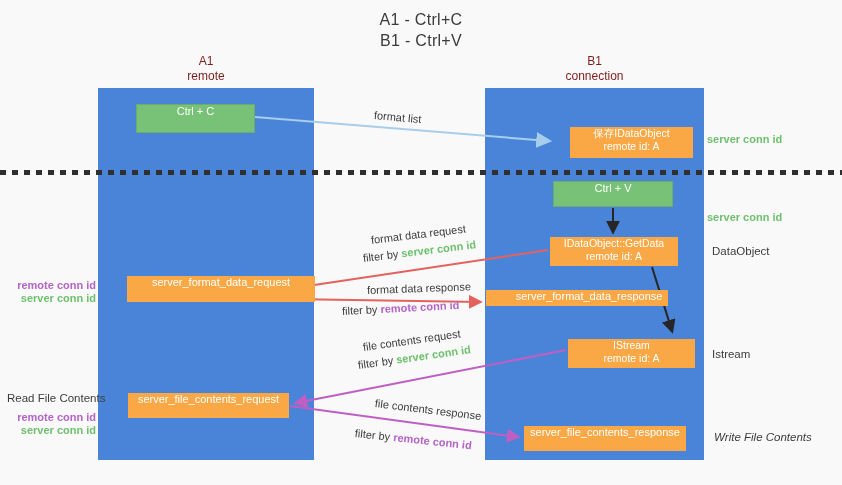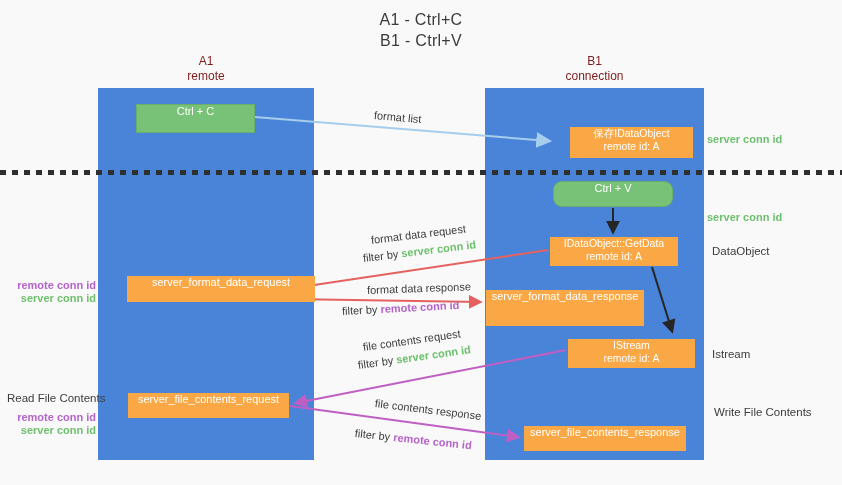--- a/index.html
+++ b/index.html
@@ -88,34 +88,34 @@
 
   <div class="node green" style="left:136px;top:104px;width:117px;height:27px;">
     <div>Ctrl + C</div>
   </div>
 
   <div class="node orange" style="left:570px;top:127px;width:123px;height:31px;">
     <div class="l2">保存IDataObject</div>
     <div class="l2">remote id: A</div>
   </div>
 
-  <div class="node green" style="left:553px;top:181px;width:118px;height:24px;border-radius:9px;">
+  <div class="node green" style="left:553px;top:181px;width:118px;height:24px;">
     <div>Ctrl + V</div>
   </div>
 
   <div class="node orange" style="left:550px;top:237px;width:128px;height:29px;">
     <div class="l2">IDataObject::GetData</div>
     <div class="l2">remote id: A</div>
   </div>
 
   <div class="node orange" style="left:127px;top:276px;width:188px;height:26px;">
     <div>server_format_data_request</div>
   </div>
 
-  <div class="node orange" style="left:486px;top:290px;width:158px;height:36px;">
+  <div class="node orange" style="left:486px;top:290px;width:158px;height:16px;padding-left:24px;">
     <div>server_format_data_response</div>
   </div>
 
   <div class="node orange" style="left:568px;top:339px;width:127px;height:29px;">
     <div class="l2">IStream</div>
     <div class="l2">remote id: A</div>
   </div>
 
   <div class="node orange" style="left:128px;top:393px;width:161px;height:25px;">
     <div>server_file_contents_request</div>
@@ -148,21 +148,21 @@
   <div class="arrow-label" style="left:375px;top:397px;transform:rotate(7deg);">file contents response</div>
   <div class="arrow-label" style="left:355px;top:427px;transform:rotate(6deg);">
     <span>filter by</span>
     <span class="filter-key-purple">remote conn id</span>
   </div>
 
   <div class="side-label green" style="left:707px;top:133px;">server conn id</div>
   <div class="side-label green" style="left:707px;top:211px;">server conn id</div>
   <div class="side-label" style="left:712px;top:245px;">DataObject</div>
   <div class="side-label" style="left:712px;top:348px;">Istream</div>
-  <div class="side-label" style="left:714px;top:406px;">Write File Contents</div>
+  <div class="side-label" style="left:714px;top:431px;font-style:italic;">Write File Contents</div>
 
   <div class="side-label purple right-align" style="left:8px;top:279px;width:88px;">remote conn id</div>
   <div class="side-label green right-align" style="left:8px;top:292px;width:88px;">server conn id</div>
   <div class="side-label" style="left:7px;top:392px;">Read File Contents</div>
   <div class="side-label purple right-align" style="left:8px;top:411px;width:88px;">remote conn id</div>
   <div class="side-label green right-align" style="left:8px;top:424px;width:88px;">server conn id</div>
 
 </div>
 
 </body></html>

